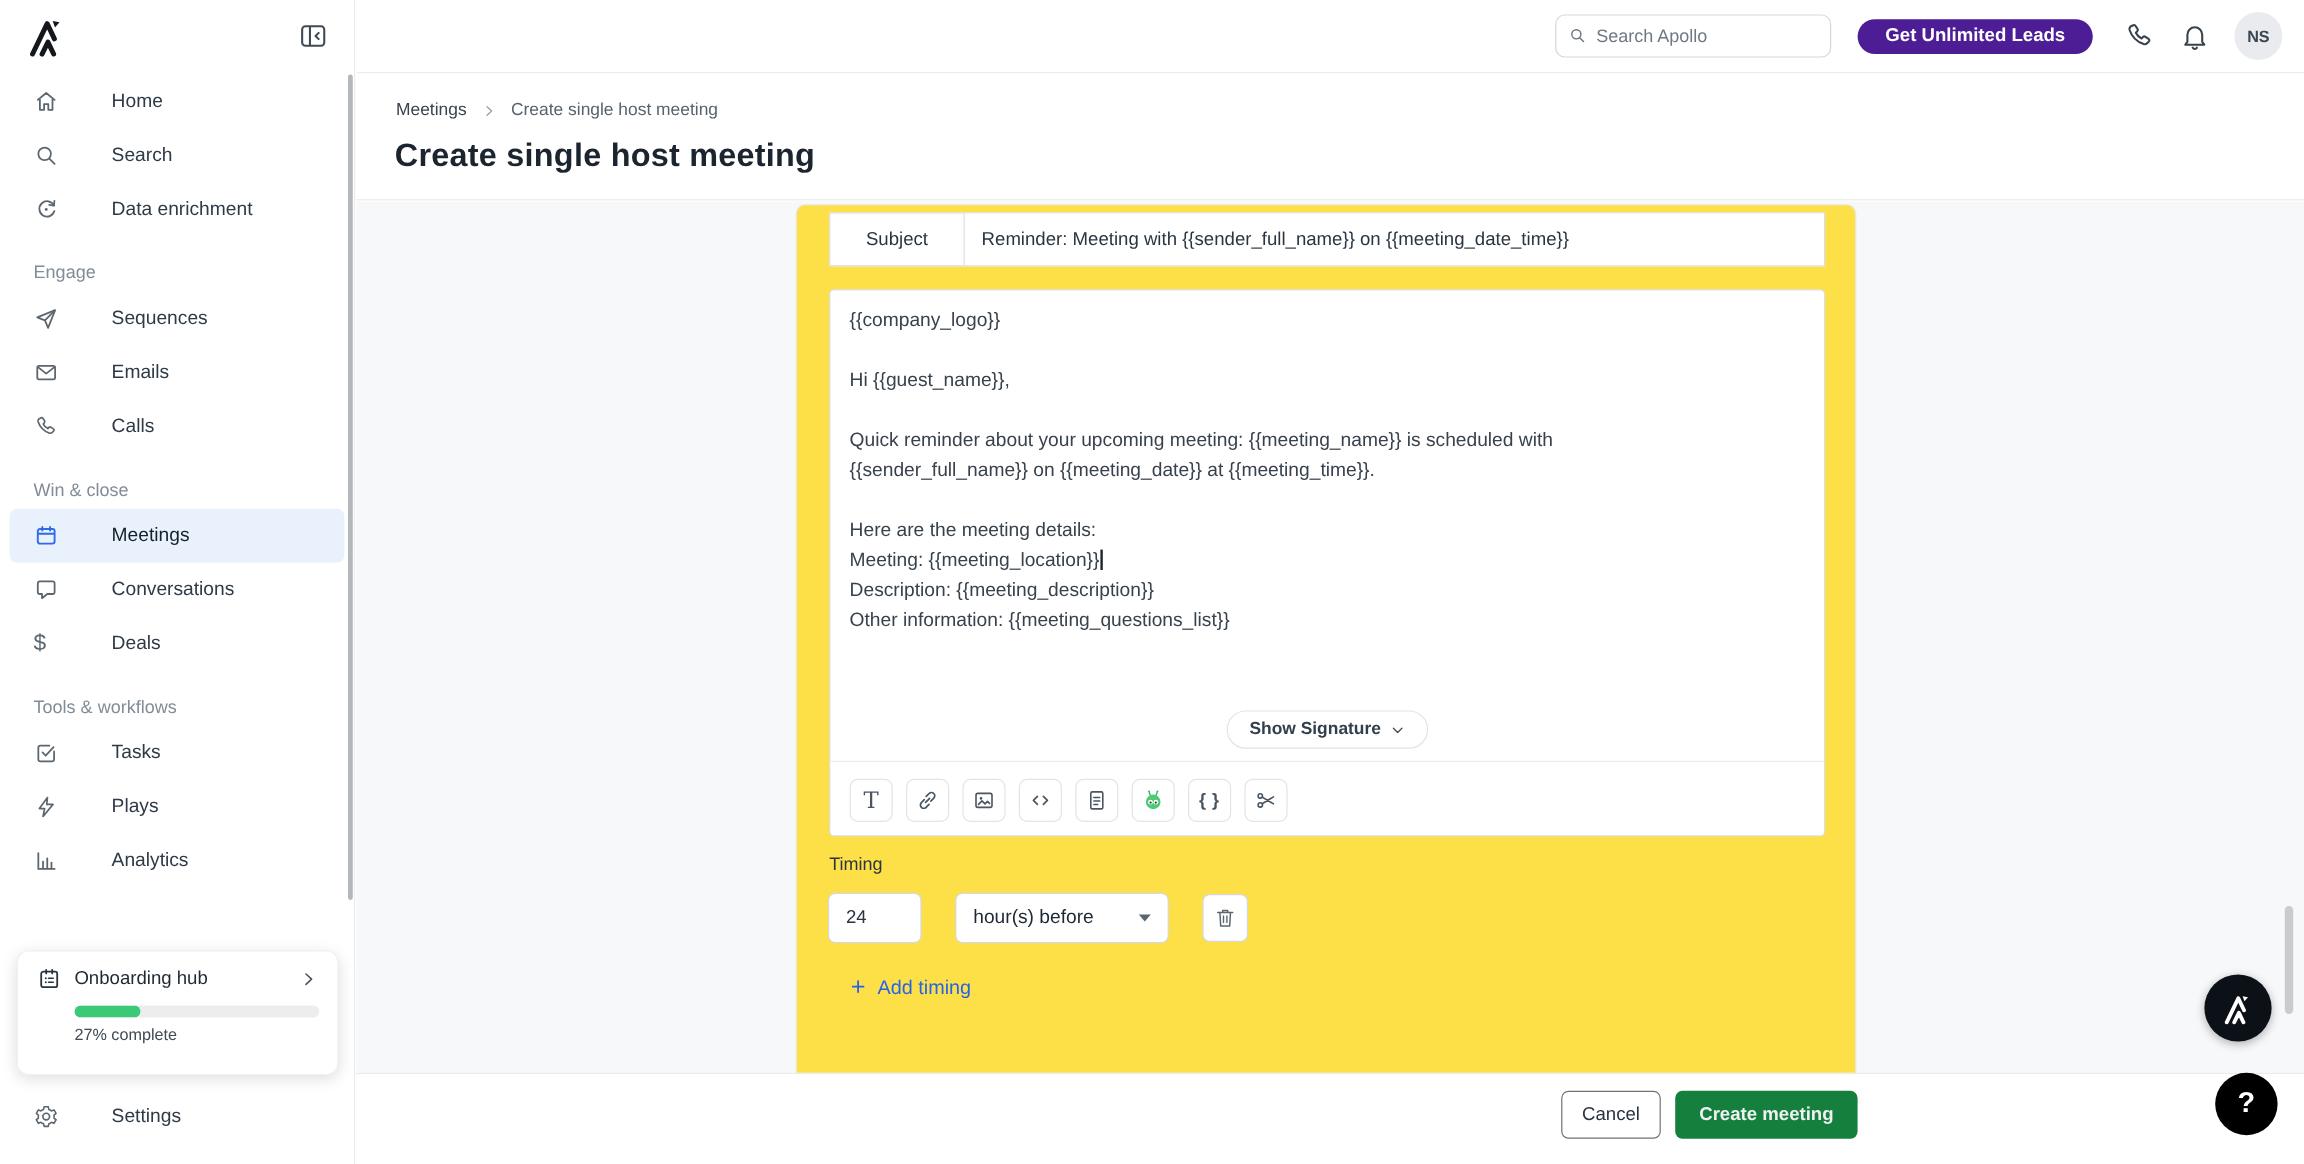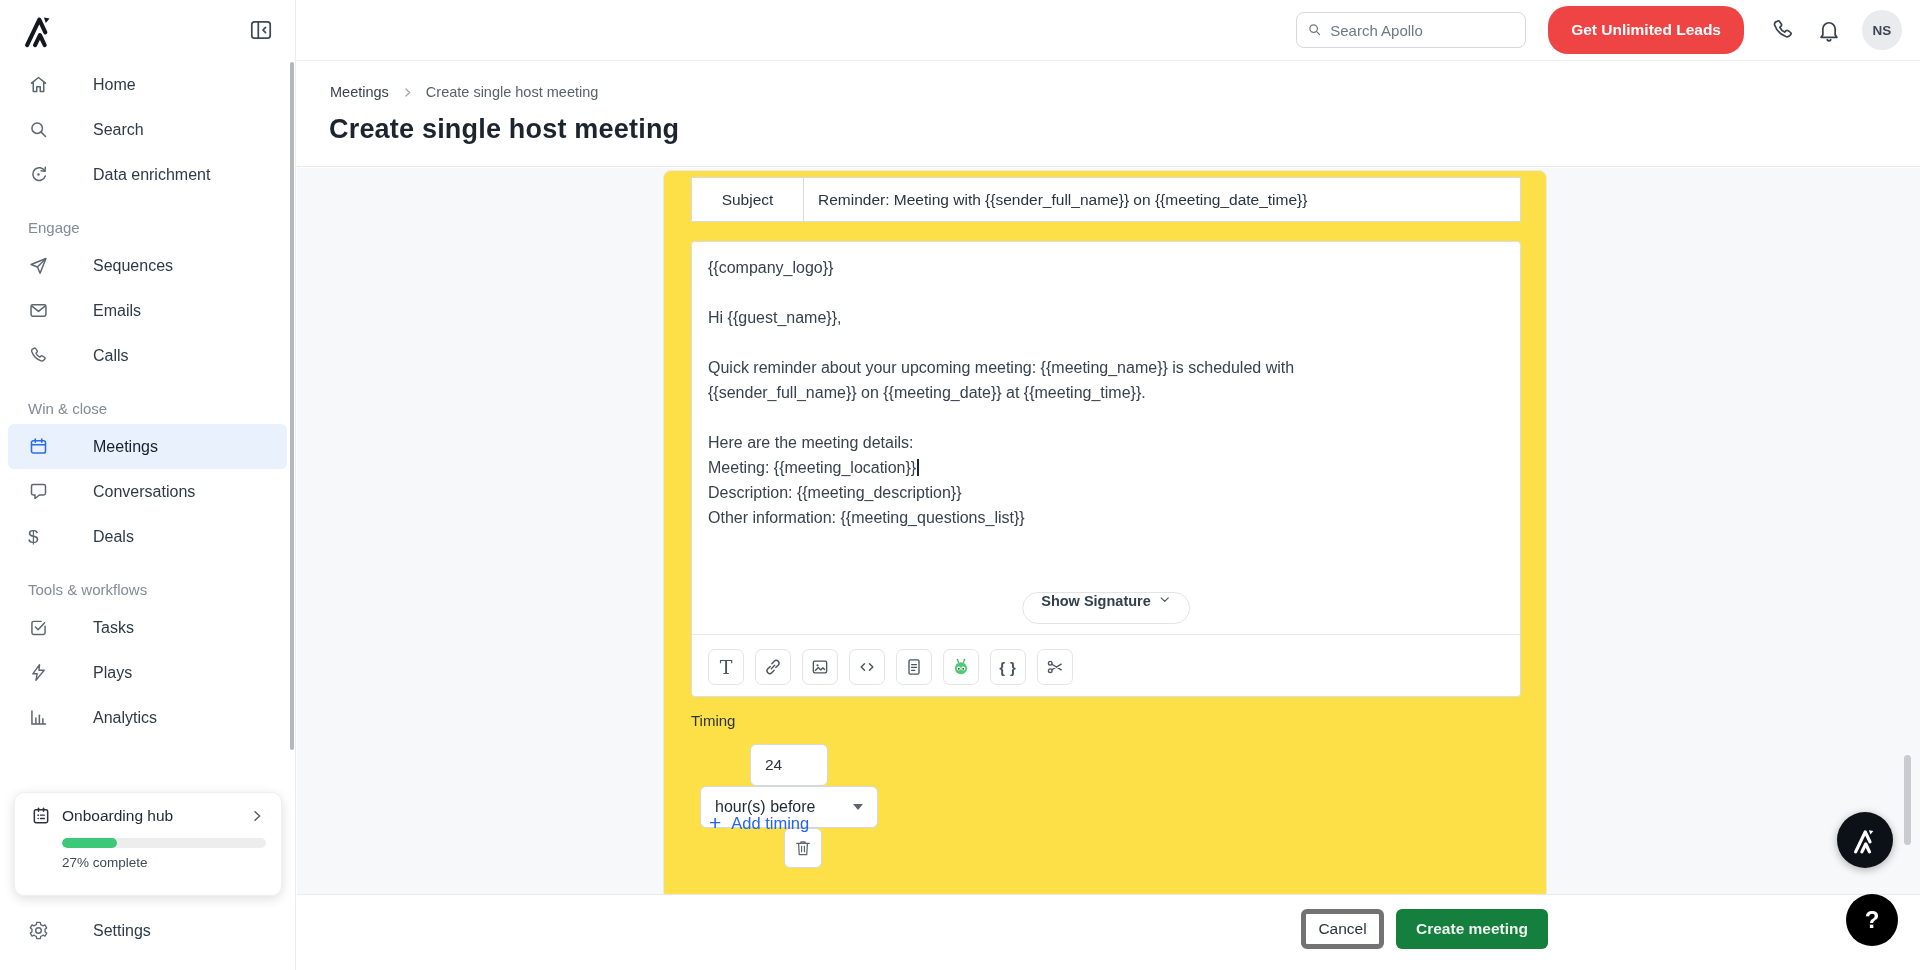--- a/index.html
+++ b/index.html
@@ -32,21 +32,21 @@
   .oc-fill { height:100%; background:#3bc977; border-radius:5px; }
   .oc-label { margin-top:7px; margin-left:31px; font-size:13.5px; color:#3f4a55; }
   .settings-row { position:absolute; left:0; top:908px; width:100%; }
 
   
   .topbar { position:absolute; left:297px; top:0; width:1623px; height:61px; background:#fff; border-bottom:1px solid #ececee; display:flex; align-items:center; justify-content:flex-end; padding-right:18px; }
   .search-box { display:flex; align-items:center; width:230px; height:36px; border:1px solid #d5d8dc; border-radius:8px; padding:0 10px; margin-right:22px; background:#fff; }
   .search-box .icon { width:17px; height:17px; color:#6b7580; margin-right:8px; }
   .search-box input { border:none; outline:none; width:100%; font-size:15px; color:#2a3440; font-family:inherit; background:transparent; }
   .search-box input::placeholder { color:#6f7984; }
-  .cta-btn { height:48px; padding:0 23px; border:none; border-radius:20px; background:#ef4444; color:#fff; font-size:15.5px; font-weight:700; font-family:inherit; cursor:pointer; margin-right:26px; }
+  .cta-btn { height:29px; padding:0 23px; border:none; border-radius:20px; background:#4c1d95; color:#fff; font-size:15.5px; font-weight:700; font-family:inherit; cursor:pointer; margin-right:26px; }
   .tb-icon { width:26px; height:26px; color:#38424d; margin-right:20px; background:none; border:none; cursor:pointer; }
   .avatar { width:40px; height:40px; border-radius:50%; background:#e9ebef; color:#3c4652; font-size:13.5px; font-weight:700; display:flex; align-items:center; justify-content:center; cursor:pointer; }
 
   
   .page-head { position:absolute; left:297px; top:62px; width:1623px; height:105px; background:#fff; border-bottom:1px solid #e9eaec; }
   .breadcrumb { position:absolute; left:33px; top:22px; display:flex; align-items:center; font-size:14.5px; }
   .bc-parent { color:#39434e; cursor:pointer; }
   .bc-sep { width:13px; height:13px; color:#9aa3ad; margin:1px 12px 0; }
   .bc-current { color:#58626d; }
   .page-title { position:absolute; left:32px; top:52px; font-size:27px; font-weight:700; color:#1c252f; letter-spacing:.2px; }
@@ -54,42 +54,42 @@
   
   .content { position:absolute; left:297px; top:168px; width:1623px; height:726px; background:#f7f8f9; }
   .card { position:absolute; left:366px; top:2px; width:884px; height:859px; background:#fde047; border:1px solid #e8eaec; border-radius:8px; }
   .subject-row { position:absolute; left:27px; top:6px; width:830px; height:45px; border:1px solid #d9dcdf; display:flex; background:#fff; }
   .subject-label { width:112px; border-right:1px solid #d9dcdf; display:flex; align-items:center; justify-content:center; font-size:15.5px; color:#2a3440; }
   .subject-row input { flex:1; border:none; outline:none; padding:0 14px; font-size:15.5px; color:#2a3440; font-family:inherit; }
   .editor-box { position:absolute; left:27px; top:70px; width:830px; height:456px; border:1px solid #dcdfe2; border-radius:4px; background:#fff; }
   .editor-text { position:absolute; left:16px; top:13px; width:700px; font-size:16px; line-height:25px; color:#38424d; cursor:text; }
   .body-line { min-height:25px; }
   .caret { display:inline-block; width:1.5px; height:17px; background:#1c252f; vertical-align:-3px; margin-left:1px; }
-  .signature-btn { position:absolute; left:50%; transform:translateX(-50%); top:350px; height:32px; padding:0 18px; border:1px solid #e2e3e5; border-radius:16px; background:#fff; display:flex; align-items:flex-start; font-size:14.5px; font-weight:700; color:#32404e; font-family:inherit; cursor:pointer; }
+  .signature-btn { position:absolute; left:50%; transform:translateX(-50%); top:350px; height:32px; padding:0 18px; border:1px solid #e2e3e5; border-radius:16px; background:#fff; display:flex; align-items:center; font-size:14.5px; font-weight:700; color:#32404e; font-family:inherit; cursor:pointer; }
   .signature-btn .icon { width:13px; height:13px; margin-left:7px; color:#4a5560; }
   .editor-divider { position:absolute; left:0; top:392px; width:100%; height:1px; background:#e8eaec; }
   .toolbar { position:absolute; left:16px; top:407px; display:flex; gap:11px; }
   .tool-btn { width:36px; height:36px; border:1px solid #e2e4e6; border-radius:7px; background:#fff; display:flex; align-items:center; justify-content:center; color:#4a5560; cursor:pointer; padding:0; }
   .tool-btn svg { width:20px; height:20px; }
   .t-glyph { font-family:"DejaVu Serif","Liberation Serif",serif; font-size:19px; color:#4a5560; }
   .brace-glyph { font-size:15px; font-weight:700; color:#4a5560; letter-spacing:1px; }
   .timing-label { position:absolute; left:27px; top:541px; font-size:15px; font-weight:500; color:#2a3440; }
-  .timing-row { position:absolute; left:36px; top:573px; display:flex; align-items:center;flex-direction:column; }
+  .timing-row { position:absolute; left:26px; top:573px; display:flex; align-items:center; }
   .timing-row input { width:78px; height:42px; border:1px solid #d5d8dc; border-radius:6px; padding:0 14px; font-size:15.5px; color:#2a3440; font-family:inherit; outline:none; margin-right:28px; }
   .unit-select { width:178px; height:42px; border:1px solid #d5d8dc; border-radius:6px; display:flex; align-items:center; padding:0 14px; font-size:16px; color:#1f2933; margin-right:28px; cursor:pointer; background:#fff; }
   .unit-select .sel-text { flex:1; }
   .sel-caret { width:0; height:0; border-left:5.5px solid transparent; border-right:5.5px solid transparent; border-top:6.5px solid #5c6670; }
   .trash-btn { width:38px; height:40px; border:1px solid #d5d8dc; border-radius:6px; background:#fff; display:flex; align-items:center; justify-content:center; color:#5c6670; cursor:pointer; }
   .add-timing { position:absolute; left:45px; top:642px; display:flex; align-items:center; background:none; border:none; color:#2563eb; font-size:16.5px; font-family:inherit; cursor:pointer; }
   .add-timing .plus { font-size:21px; font-weight:400; margin-right:10px; line-height:20px; }
   .content-scrollthumb { position:absolute; left:1904px; top:755px; width:7px; height:90px; background:#c9cbce; border-radius:4px; z-index:8; }
 
   
   .footer { position:absolute; left:297px; top:894px; width:1623px; height:76px; background:#fff; border-top:1px solid #e9eaec; }
-  .cancel-btn { position:absolute; right:536px; top:14px; width:83px; height:40px; border:5px solid #737373; border-radius:6px; background:#fff; font-size:15.5px; color:#2a3440; font-family:inherit; cursor:pointer; }
+  .cancel-btn { position:absolute; right:536px; top:14px; width:83px; height:40px; border:1px solid #737373; border-radius:6px; background:#fff; font-size:15.5px; color:#2a3440; font-family:inherit; cursor:pointer; }
   .create-btn { position:absolute; right:372px; top:14px; width:152px; height:40px; border:none; border-radius:6px; background:#15803d; font-size:15.5px; font-weight:700; color:#eef0f2; font-family:inherit; cursor:not-allowed; }
 
   
   .float-apollo { position:absolute; left:1837px; top:812px; width:56px; height:56px; border-radius:50%; background:#0c1117; display:flex; align-items:center; justify-content:center; color:#fff; z-index:10; cursor:pointer; box-shadow:0 2px 8px rgba(0,0,0,.3); }
   .float-help { position:absolute; left:1846px; top:894px; width:52px; height:52px; border-radius:50%; background:#000; display:flex; align-items:center; justify-content:center; color:#fff; font-size:24px; font-weight:700; z-index:11; cursor:pointer; }
 </style>
 </head>
 <body>
 
 <div class="app">

